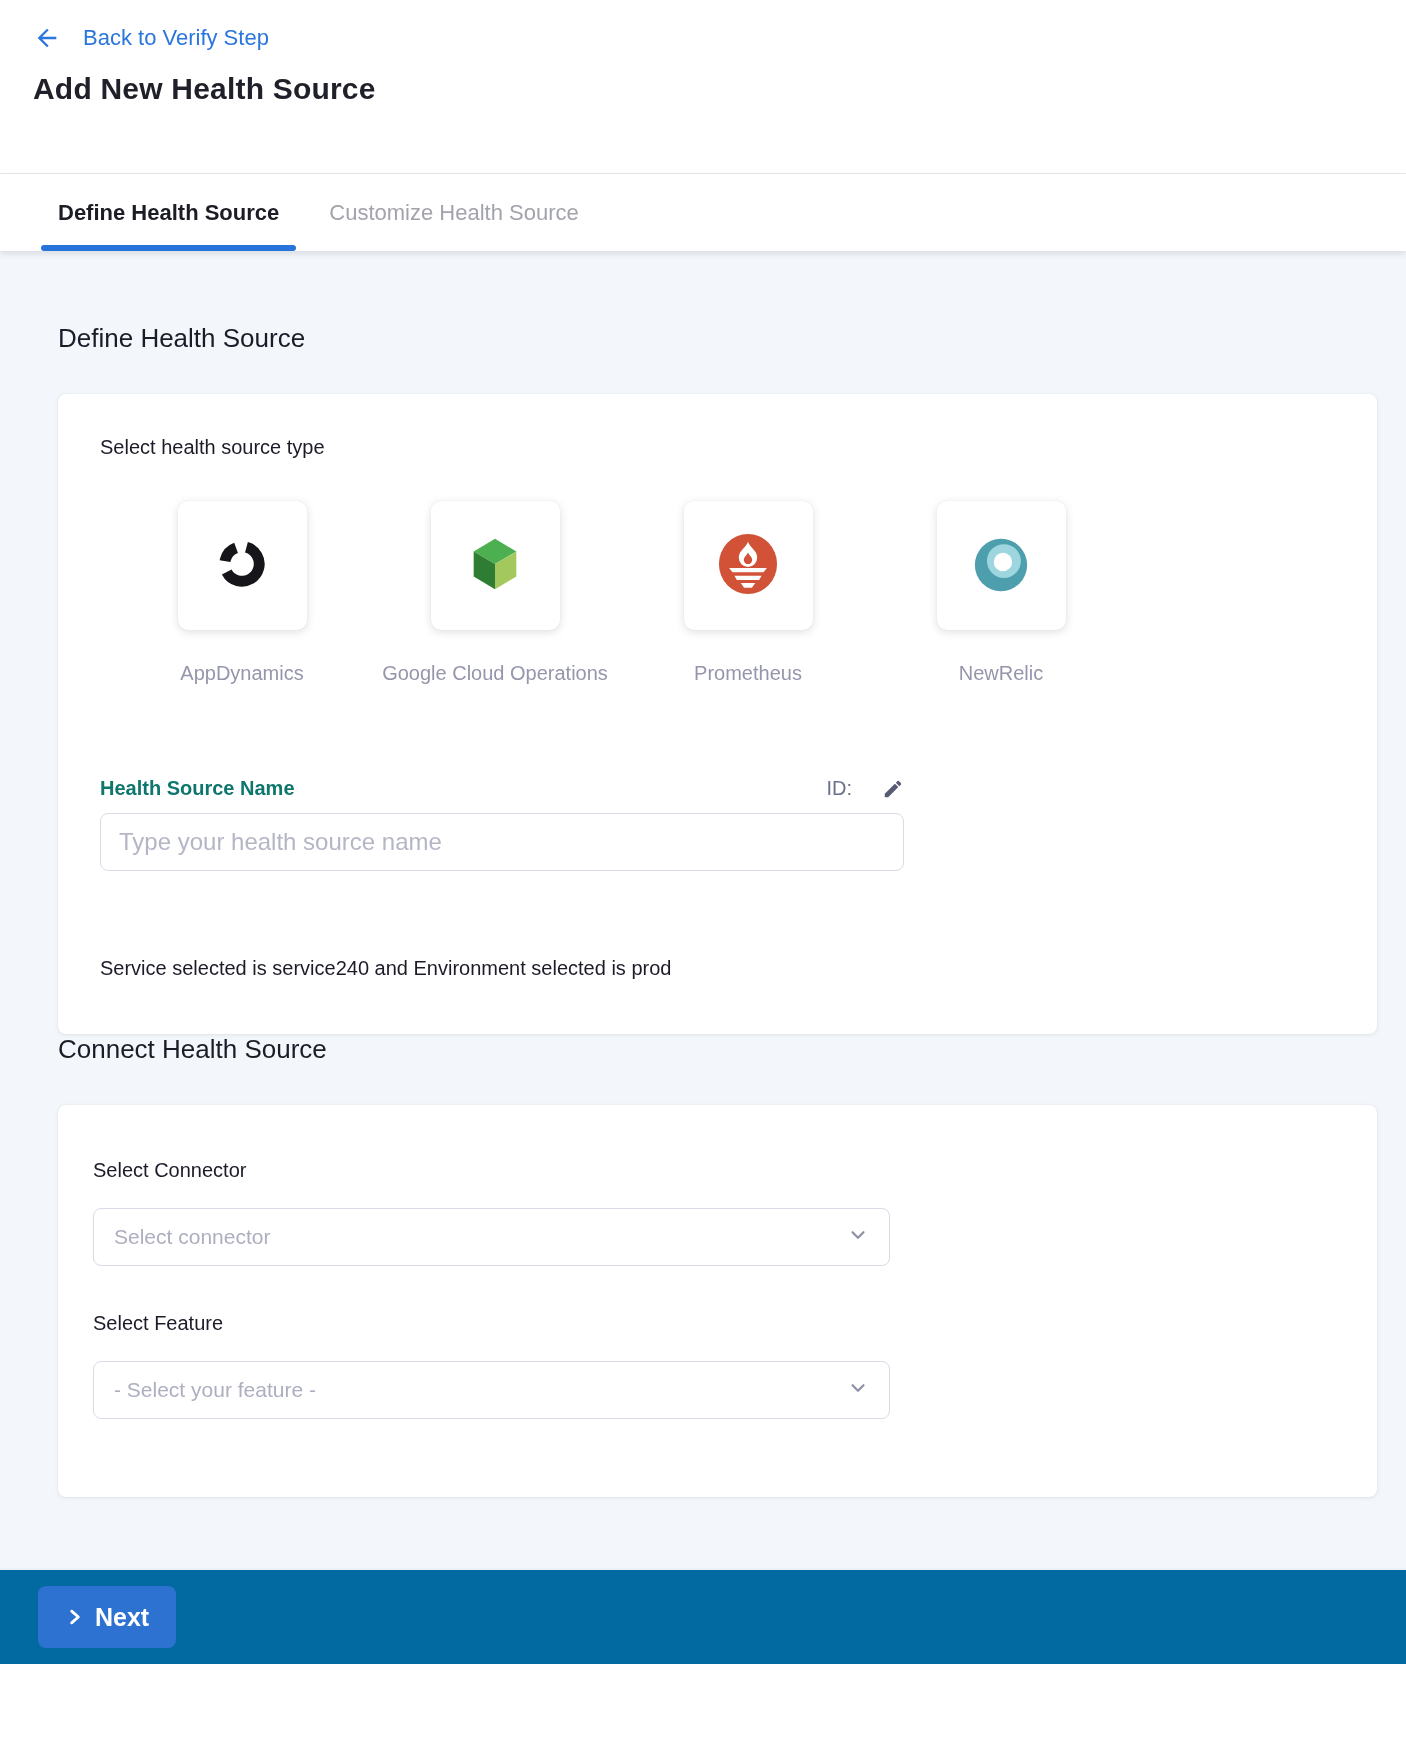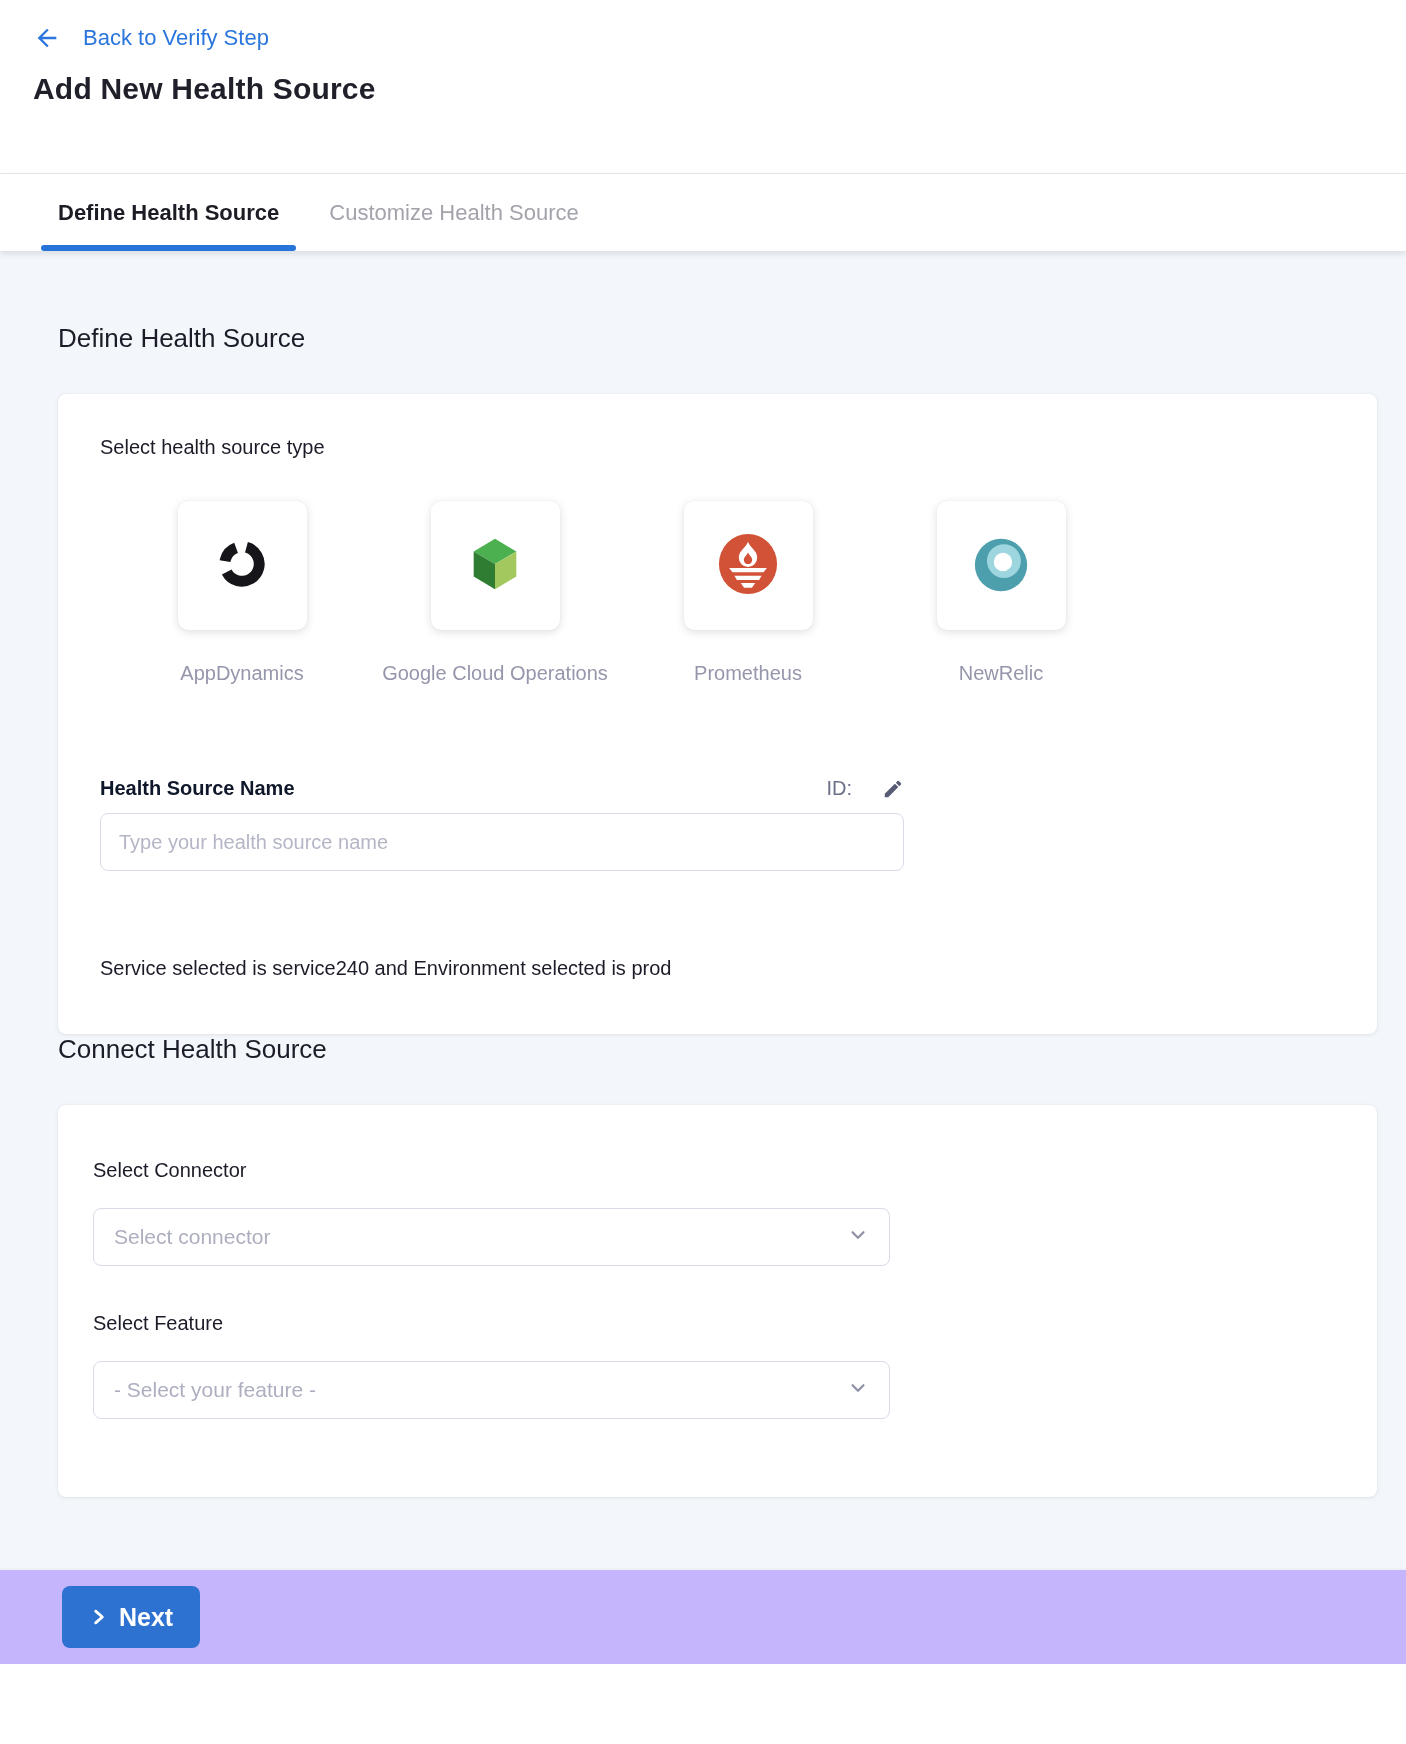--- a/index.html
+++ b/index.html
@@ -110,31 +110,31 @@
     white-space: nowrap;
   }
   
   .field-block { margin-top: 92px; width: 804px; }
   .field-row {
     display: flex;
     justify-content: space-between;
     align-items: center;
     margin-bottom: 13px;
   }
-  .field-label { font-size: 20px; font-weight: 600; color: #0f172a; }
+  .field-label { font-size: 20px; font-weight: 600; color: #0f766e; }
   .id-group { display: flex; align-items: center; gap: 30px; }
   .id-label { font-size: 20px; color: #6c7089; }
   .edit-icon { display: inline-flex; cursor: pointer; }
   .text-input {
     width: 100%;
     height: 58px;
     border: 1px solid #d9dbe7;
     border-radius: 8px;
     padding: 8px 18px;
-    font-size: 20px;
+    font-size: 24px;
     font-family: "Liberation Sans", sans-serif;
     color: #4c1d95;
     outline: none;
     background: #fff;
   }
   .text-input::placeholder { color: #b4b6c6; }
   .note { margin-top: 86px; font-size: 20px; color: #1b1c28; }
   
   .select-box {
     margin-top: 26px;
@@ -146,25 +146,25 @@
     display: flex;
     align-items: center;
     justify-content: space-between;
     padding: 0 20px;
     cursor: pointer;
   }
   .select-placeholder { font-size: 21px; color: #adafc0; }
   .select-label-2 { margin-top: 46px; }
   
   .footer {
-    background: #c4b5fd;
+    background: #0369a1;
     height: 94px;
     display: flex;
     align-items: center;
-    padding-left: 62px;
+    padding-left: 38px;
     box-shadow: 0 -1px 3px rgba(0,0,0,0.05);
   }
   .next-btn {
     display: inline-flex;
     align-items: center;
     gap: 10px;
     height: 62px;
     padding: 0 27px;
     background: #2d71d1;
     border: none;

